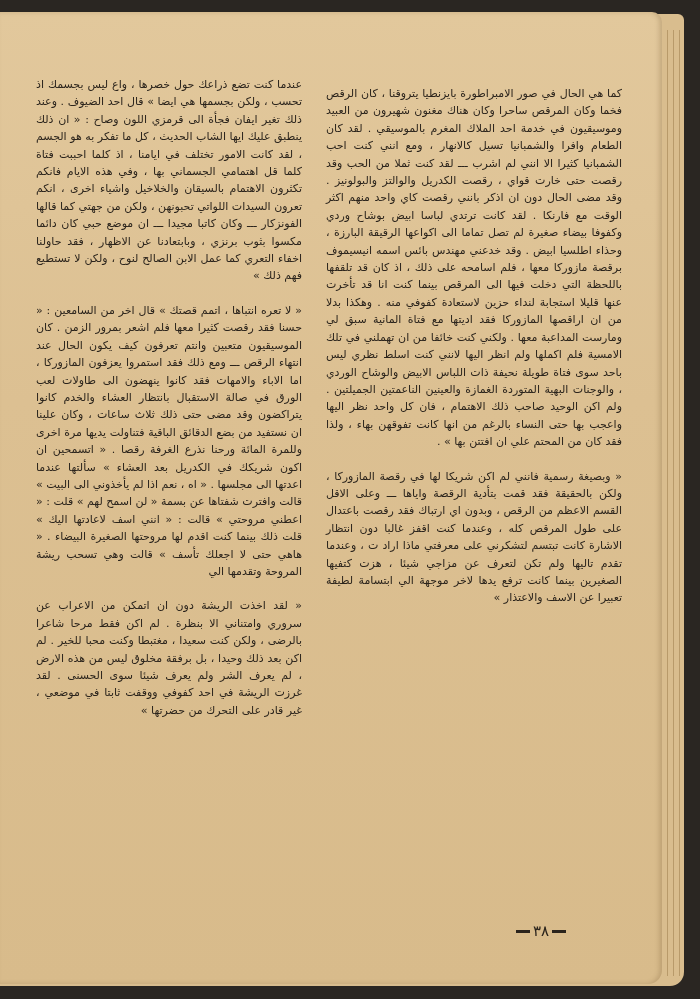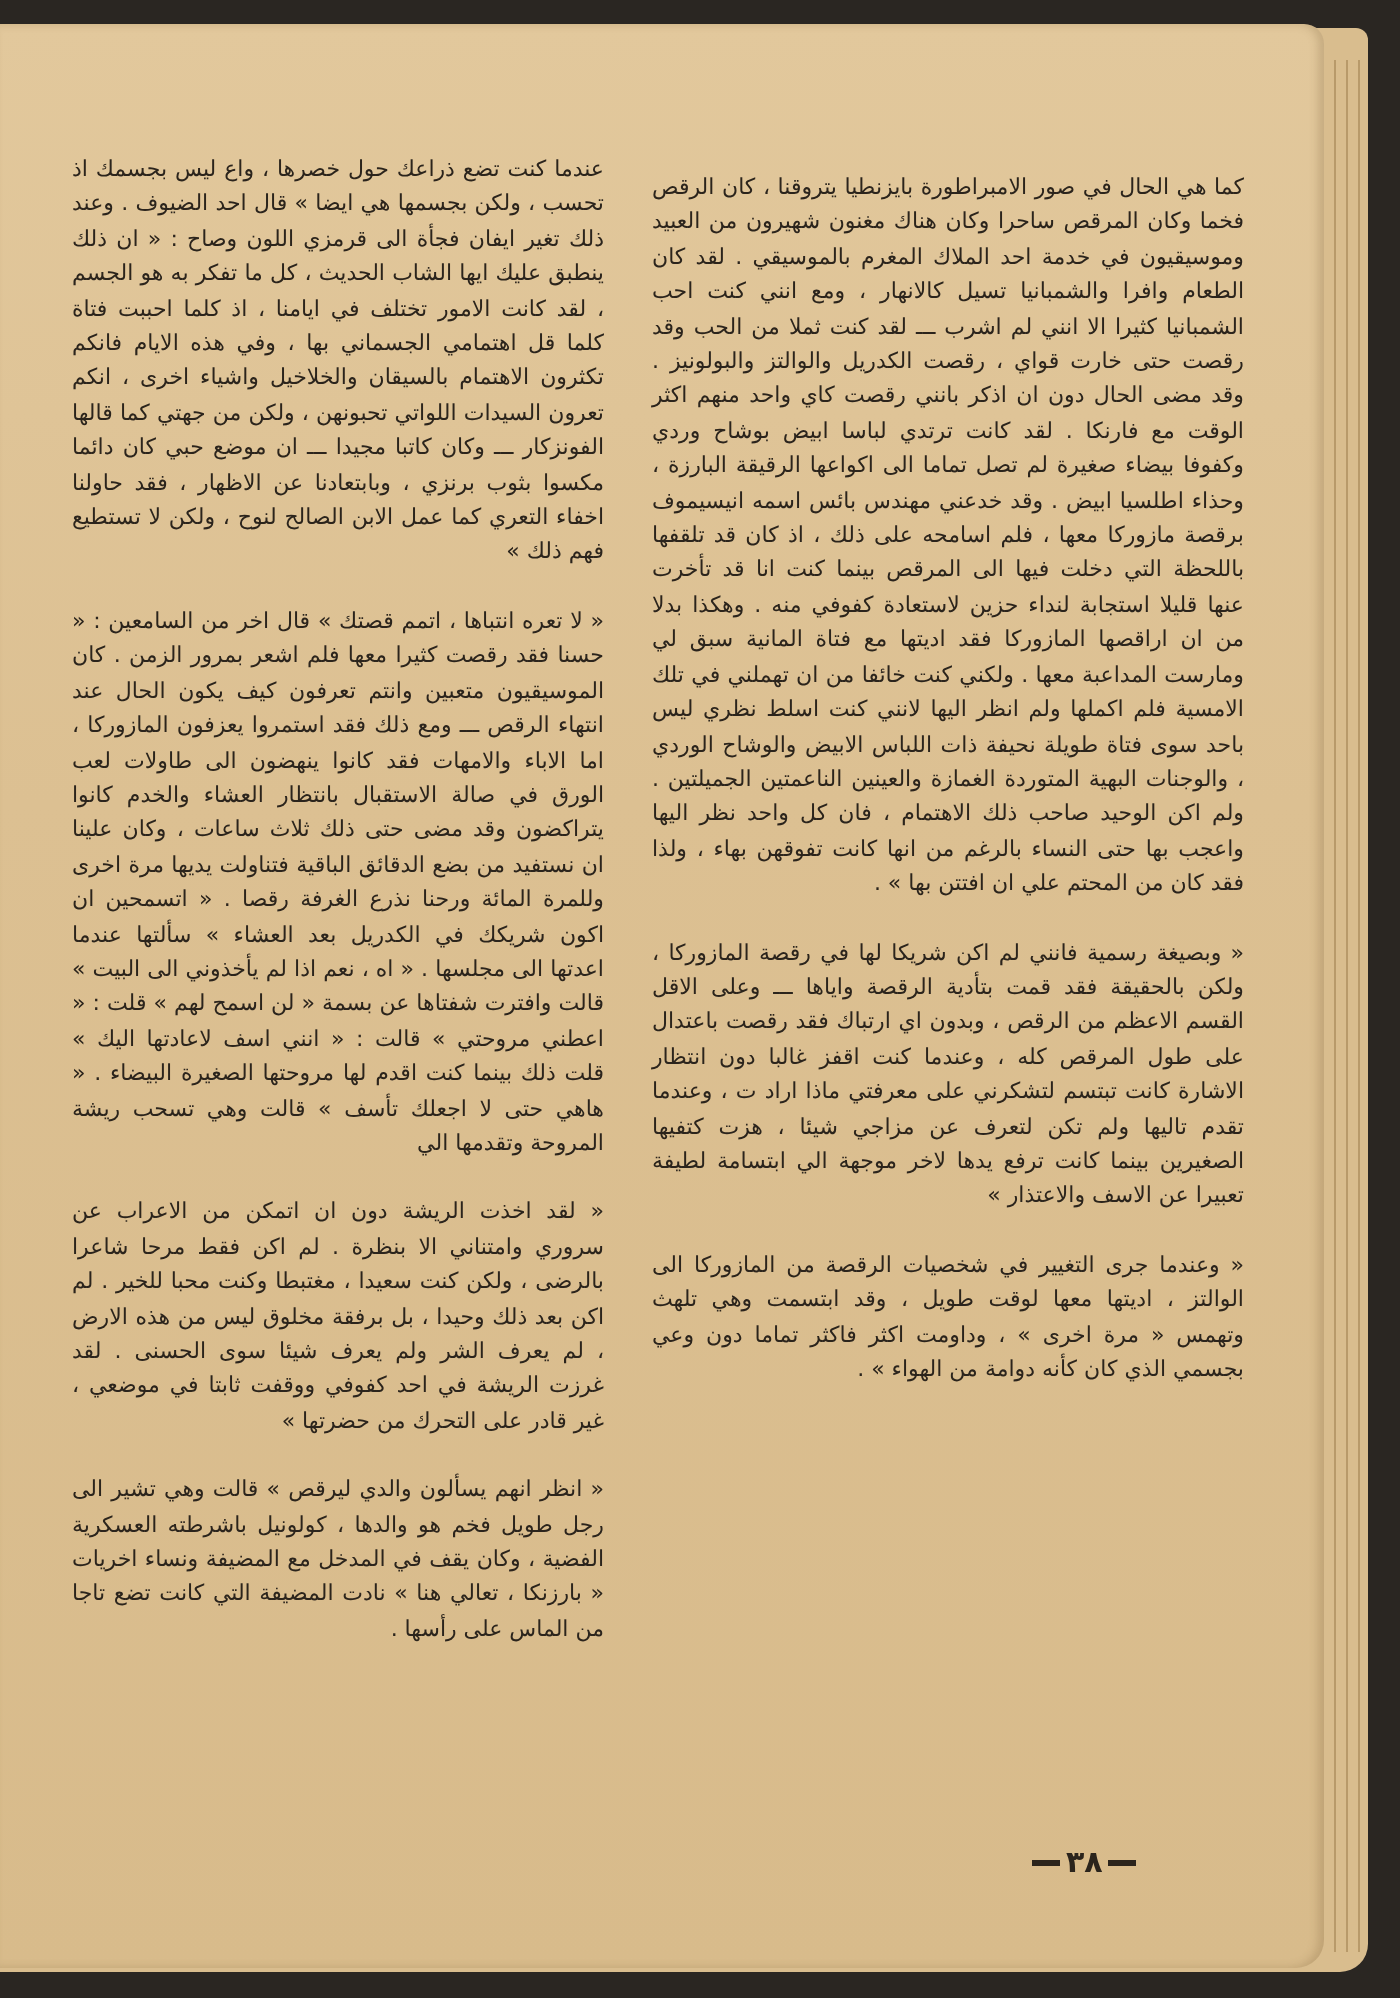--- a/index.html
+++ b/index.html
@@ -32,51 +32,49 @@
     color:#2b241c;
     font-size:11px;
     line-height:17.4px;
   }
   .col-right { left:326px; top:73px; width:296px; }
   .col-left  { left:36px; top:64px; width:266px; }
   .para { margin:0; }
   .gap { height:17px; }
   .page-number {
     position:absolute; left:513px; top:910px;
-    font-weight:bold; font-size:15px; color:#2b241c;
+    font-weight:normal; font-size:15px; color:#2b241c;
     direction:rtl;
   }
   .dash { display:inline-block; width:14px; height:3px; background:#2b241c; vertical-align:middle; margin:0 3px; }
 </style>
 </head>
 <body>
 
 <div class="page-stack">
   <div class="edge" style="right:4px"></div>
   <div class="edge" style="right:10px"></div>
   <div class="edge" style="right:16px"></div>
 </div>
 
 <div class="page">
 
   <div class="col col-right">
     <p class="para">كما هي الحال في صور الامبراطورة بايزنطيا يتروقنا ، كان الرقص فخما وكان المرقص ساحرا وكان هناك مغنون شهيرون من العبيد وموسيقيون في خدمة احد الملاك المغرم بالموسيقي . لقد كان الطعام وافرا والشمبانيا تسيل كالانهار ، ومع انني كنت احب الشمبانيا كثيرا الا انني لم اشرب ـــ لقد كنت ثملا من الحب وقد رقصت حتى خارت قواي ، رقصت الكدريل والوالتز والبولونيز . وقد مضى الحال دون ان اذكر بانني رقصت كاي واحد منهم اكثر الوقت مع فارنكا . لقد كانت ترتدي لباسا ابيض بوشاح وردي وكفوفا بيضاء صغيرة لم تصل تماما الى اكواعها الرقيقة البارزة ، وحذاء اطلسيا ابيض . وقد خدعني مهندس بائس اسمه انيسيموف برقصة مازوركا معها ، فلم اسامحه على ذلك ، اذ كان قد تلقفها باللحظة التي دخلت فيها الى المرقص بينما كنت انا قد تأخرت عنها قليلا استجابة لنداء حزين لاستعادة كفوفي منه . وهكذا بدلا من ان اراقصها المازوركا فقد اديتها مع فتاة المانية سبق لي ومارست المداعبة معها . ولكني كنت خائفا من ان تهملني في تلك الامسية فلم اكملها ولم انظر اليها لانني كنت اسلط نظري ليس باحد سوى فتاة طويلة نحيفة ذات اللباس الابيض والوشاح الوردي ، والوجنات البهية المتوردة الغمازة والعينين الناعمتين الجميلتين . ولم اكن الوحيد صاحب ذلك الاهتمام ، فان كل واحد نظر اليها واعجب بها حتى النساء بالرغم من انها كانت تفوقهن بهاء ، ولذا فقد كان من المحتم علي ان افتتن بها » .</p>
     <div class="gap"></div>
     <p class="para">« وبصيغة رسمية فانني لم اكن شريكا لها في رقصة المازوركا ، ولكن بالحقيقة فقد قمت بتأدية الرقصة واياها ـــ وعلى الاقل القسم الاعظم من الرقص ، وبدون اي ارتباك فقد رقصت باعتدال على طول المرقص كله ، وعندما كنت اقفز غالبا دون انتظار الاشارة كانت تبتسم لتشكرني على معرفتي ماذا اراد ت ، وعندما تقدم تاليها ولم تكن لتعرف عن مزاجي شيئا ، هزت كتفيها الصغيرين بينما كانت ترفع يدها لاخر موجهة الي ابتسامة لطيفة تعبيرا عن الاسف والاعتذار »</p>
     <div class="gap"></div>
-    <p class="para">« وعندما جرى التغيير في شخصيات الرقصة من المازوركا الى الوالتز ، اديتها معها لوقت طويل ، وقد ابتسمت وهي تلهث وتهمس « مرة اخرى » ، وداومت اكثر فاكثر تماما دون وعي بجسمي الذي كان كأنه دوامة من الهواء » .</p>
     <div class="gap"></div>
   </div>
 
   <div class="col col-left">
     <p class="para">عندما كنت تضع ذراعك حول خصرها ، واع ليس بجسمك اذ تحسب ، ولكن بجسمها هي ايضا » قال احد الضيوف . وعند ذلك تغير ايفان فجأة الى قرمزي اللون وصاح : « ان ذلك ينطبق عليك ايها الشاب الحديث ، كل ما تفكر به هو الجسم ، لقد كانت الامور تختلف في ايامنا ، اذ كلما احببت فتاة كلما قل اهتمامي الجسماني بها ، وفي هذه الايام فانكم تكثرون الاهتمام بالسيقان والخلاخيل واشياء اخرى ، انكم تعرون السيدات اللواتي تحبونهن ، ولكن من جهتي كما قالها الفونزكار ـــ وكان كاتبا مجيدا ـــ ان موضع حبي كان دائما مكسوا بثوب برنزي ، وبابتعادنا عن الاظهار ، فقد حاولنا اخفاء التعري كما عمل الابن الصالح لنوح ، ولكن لا تستطيع فهم ذلك »</p>
     <div class="gap"></div>
     <p class="para">« لا تعره انتباها ، اتمم قصتك » قال اخر من السامعين : « حسنا فقد رقصت كثيرا معها فلم اشعر بمرور الزمن . كان الموسيقيون متعبين وانتم تعرفون كيف يكون الحال عند انتهاء الرقص ـــ ومع ذلك فقد استمروا يعزفون المازوركا ، اما الاباء والامهات فقد كانوا ينهضون الى طاولات لعب الورق في صالة الاستقبال بانتظار العشاء والخدم كانوا يتراكضون وقد مضى حتى ذلك ثلاث ساعات ، وكان علينا ان نستفيد من بضع الدقائق الباقية فتناولت يديها مرة اخرى وللمرة المائة ورحنا نذرع الغرفة رقصا . « اتسمحين ان اكون شريكك في الكدريل بعد العشاء » سألتها عندما اعدتها الى مجلسها . « اه ، نعم اذا لم يأخذوني الى البيت » قالت وافترت شفتاها عن بسمة « لن اسمح لهم » قلت : « اعطني مروحتي » قالت : « انني اسف لاعادتها اليك » قلت ذلك بينما كنت اقدم لها مروحتها الصغيرة البيضاء . « هاهي حتى لا اجعلك تأسف » قالت وهي تسحب ريشة المروحة وتقدمها الي</p>
     <div class="gap"></div>
     <p class="para">« لقد اخذت الريشة دون ان اتمكن من الاعراب عن سروري وامتناني الا بنظرة . لم اكن فقط مرحا شاعرا بالرضى ، ولكن كنت سعيدا ، مغتبطا وكنت محبا للخير . لم اكن بعد ذلك وحيدا ، بل برفقة مخلوق ليس من هذه الارض ، لم يعرف الشر ولم يعرف شيئا سوى الحسنى . لقد غرزت الريشة في احد كفوفي ووقفت ثابتا في موضعي ، غير قادر على التحرك من حضرتها »</p>
     <div class="gap"></div>
-    <p class="para">« انظر انهم يسألون والدي ليرقص » قالت وهي تشير الى رجل طويل فخم هو والدها ، كولونيل باشرطته العسكرية الفضية ، وكان يقف في المدخل مع المضيفة ونساء اخريات « بارزنكا ، تعالي هنا » نادت المضيفة التي كانت تضع تاجا من الماس على رأسها .</p>
   </div>
 
   <div class="page-number">
     <span class="dash"></span><span>٣٨</span><span class="dash"></span>
   </div>
 </div>
 
 </body></html>

